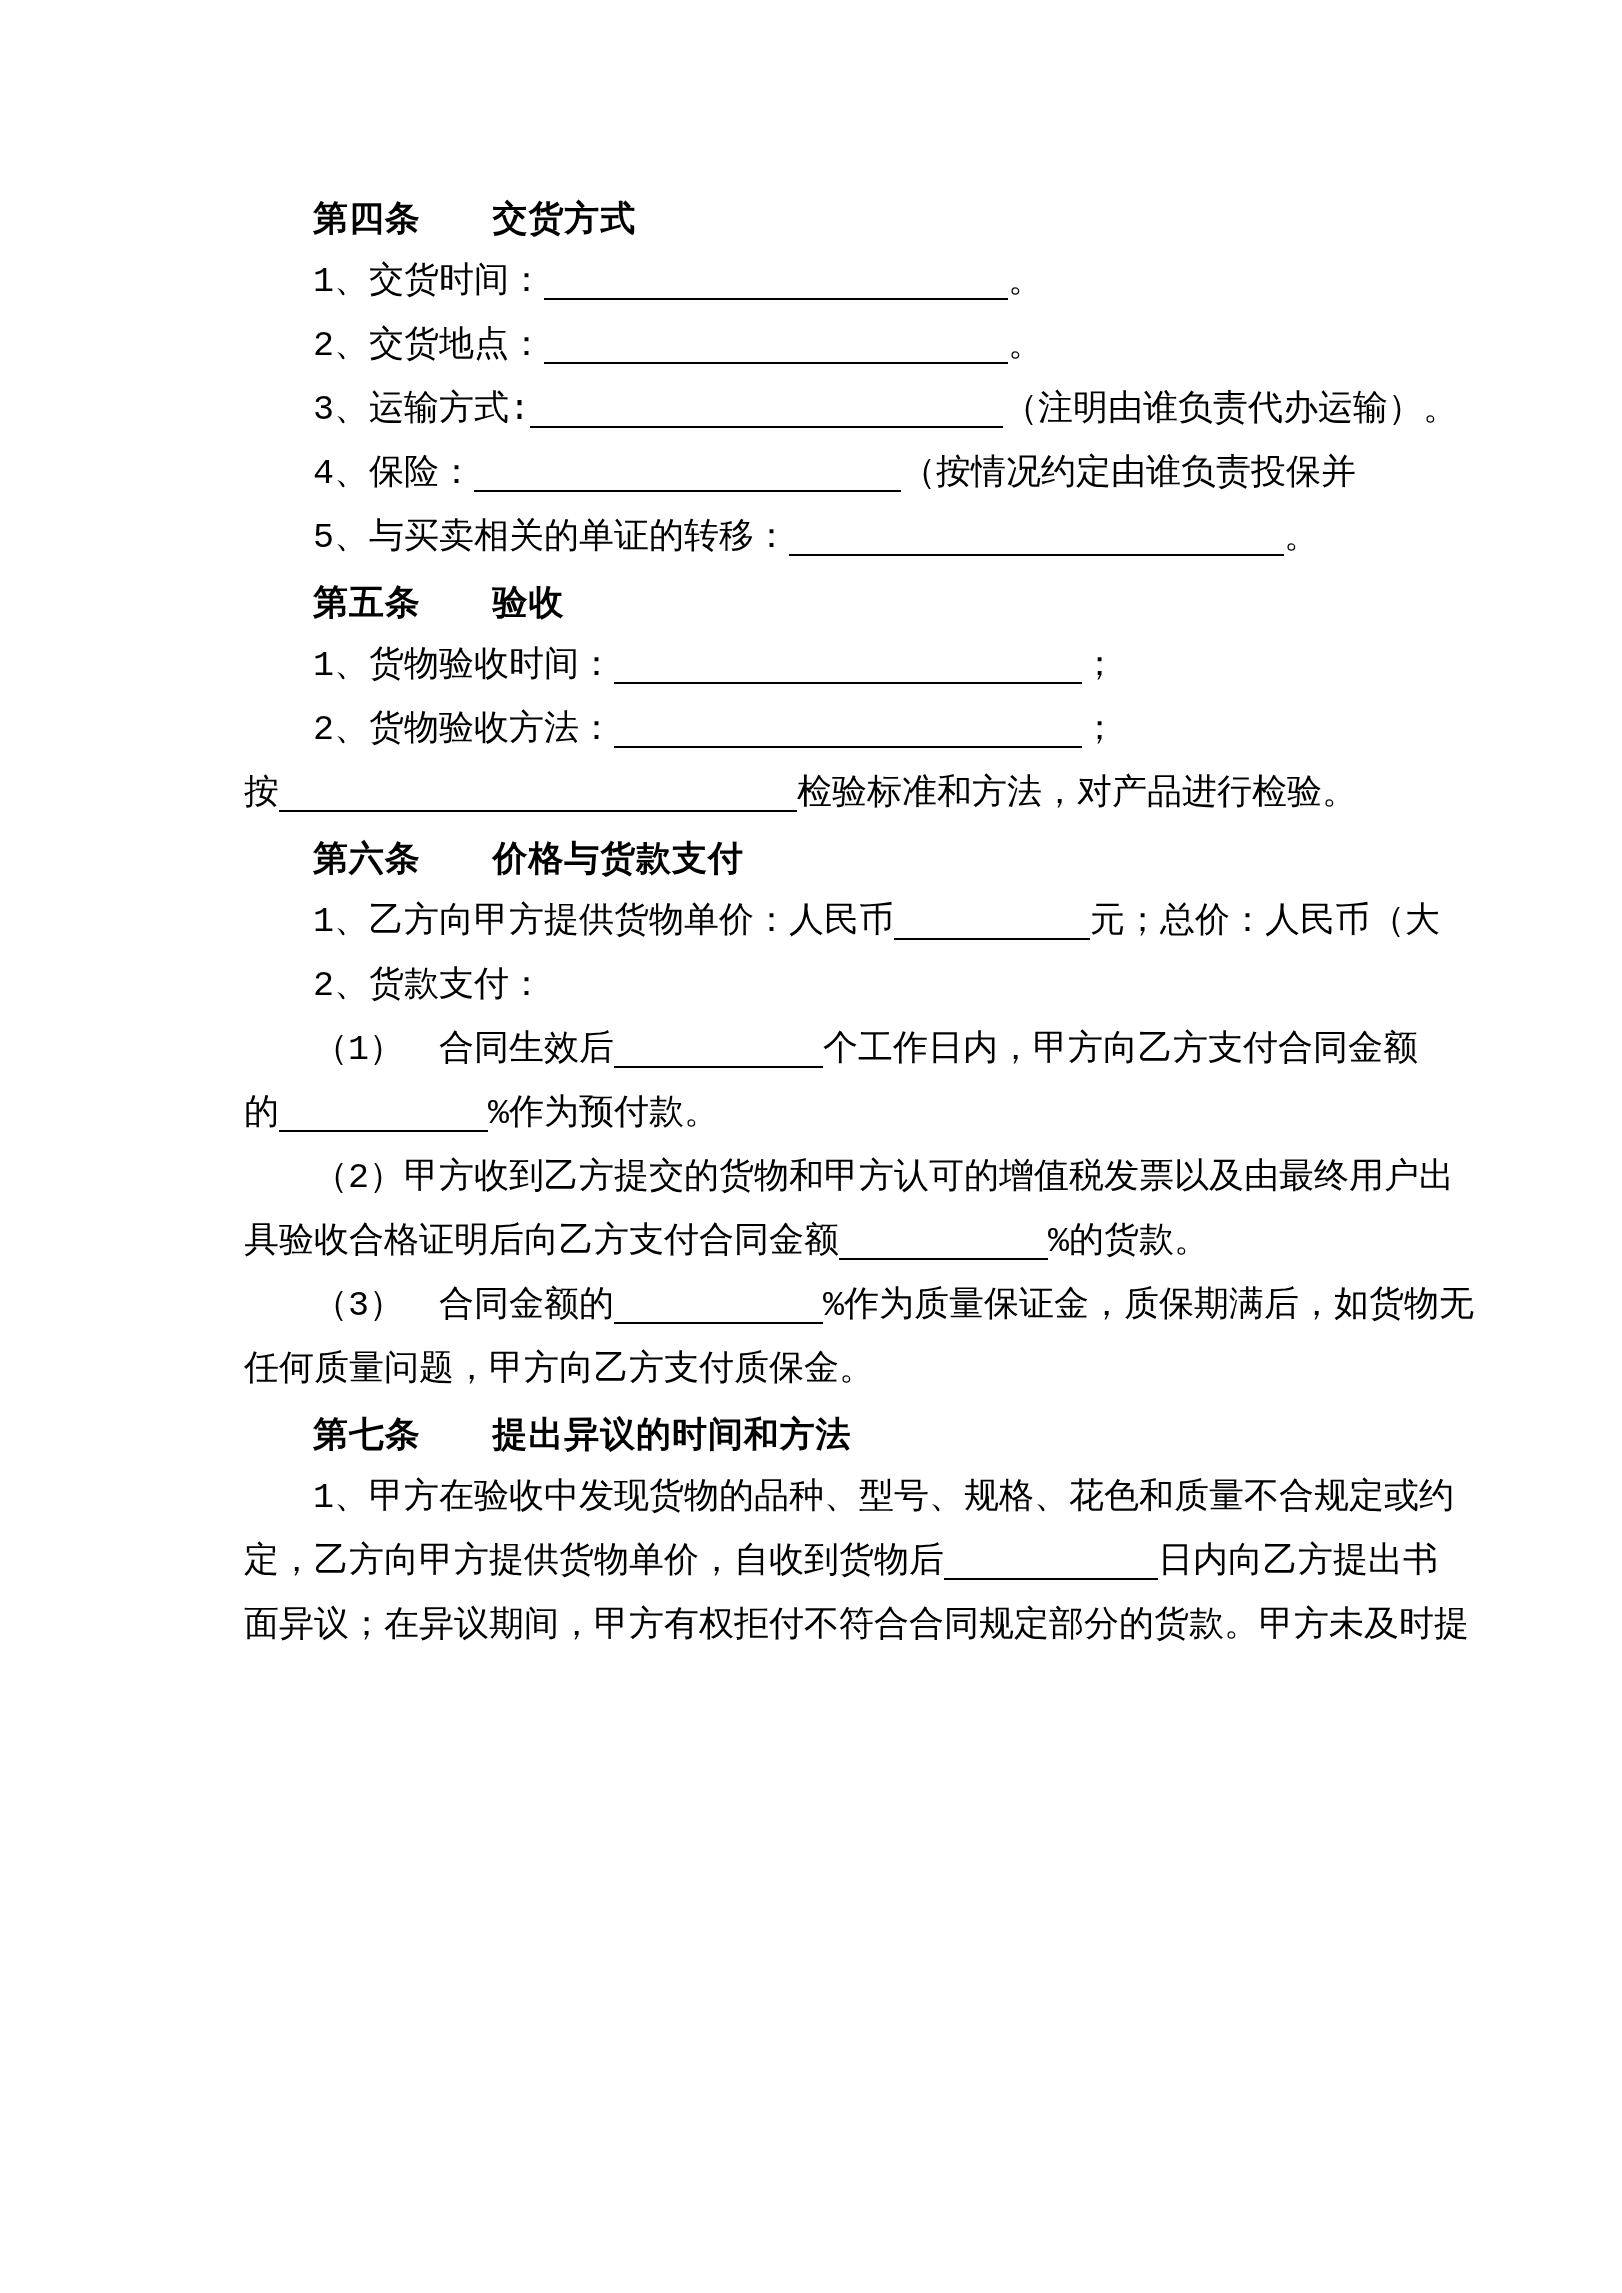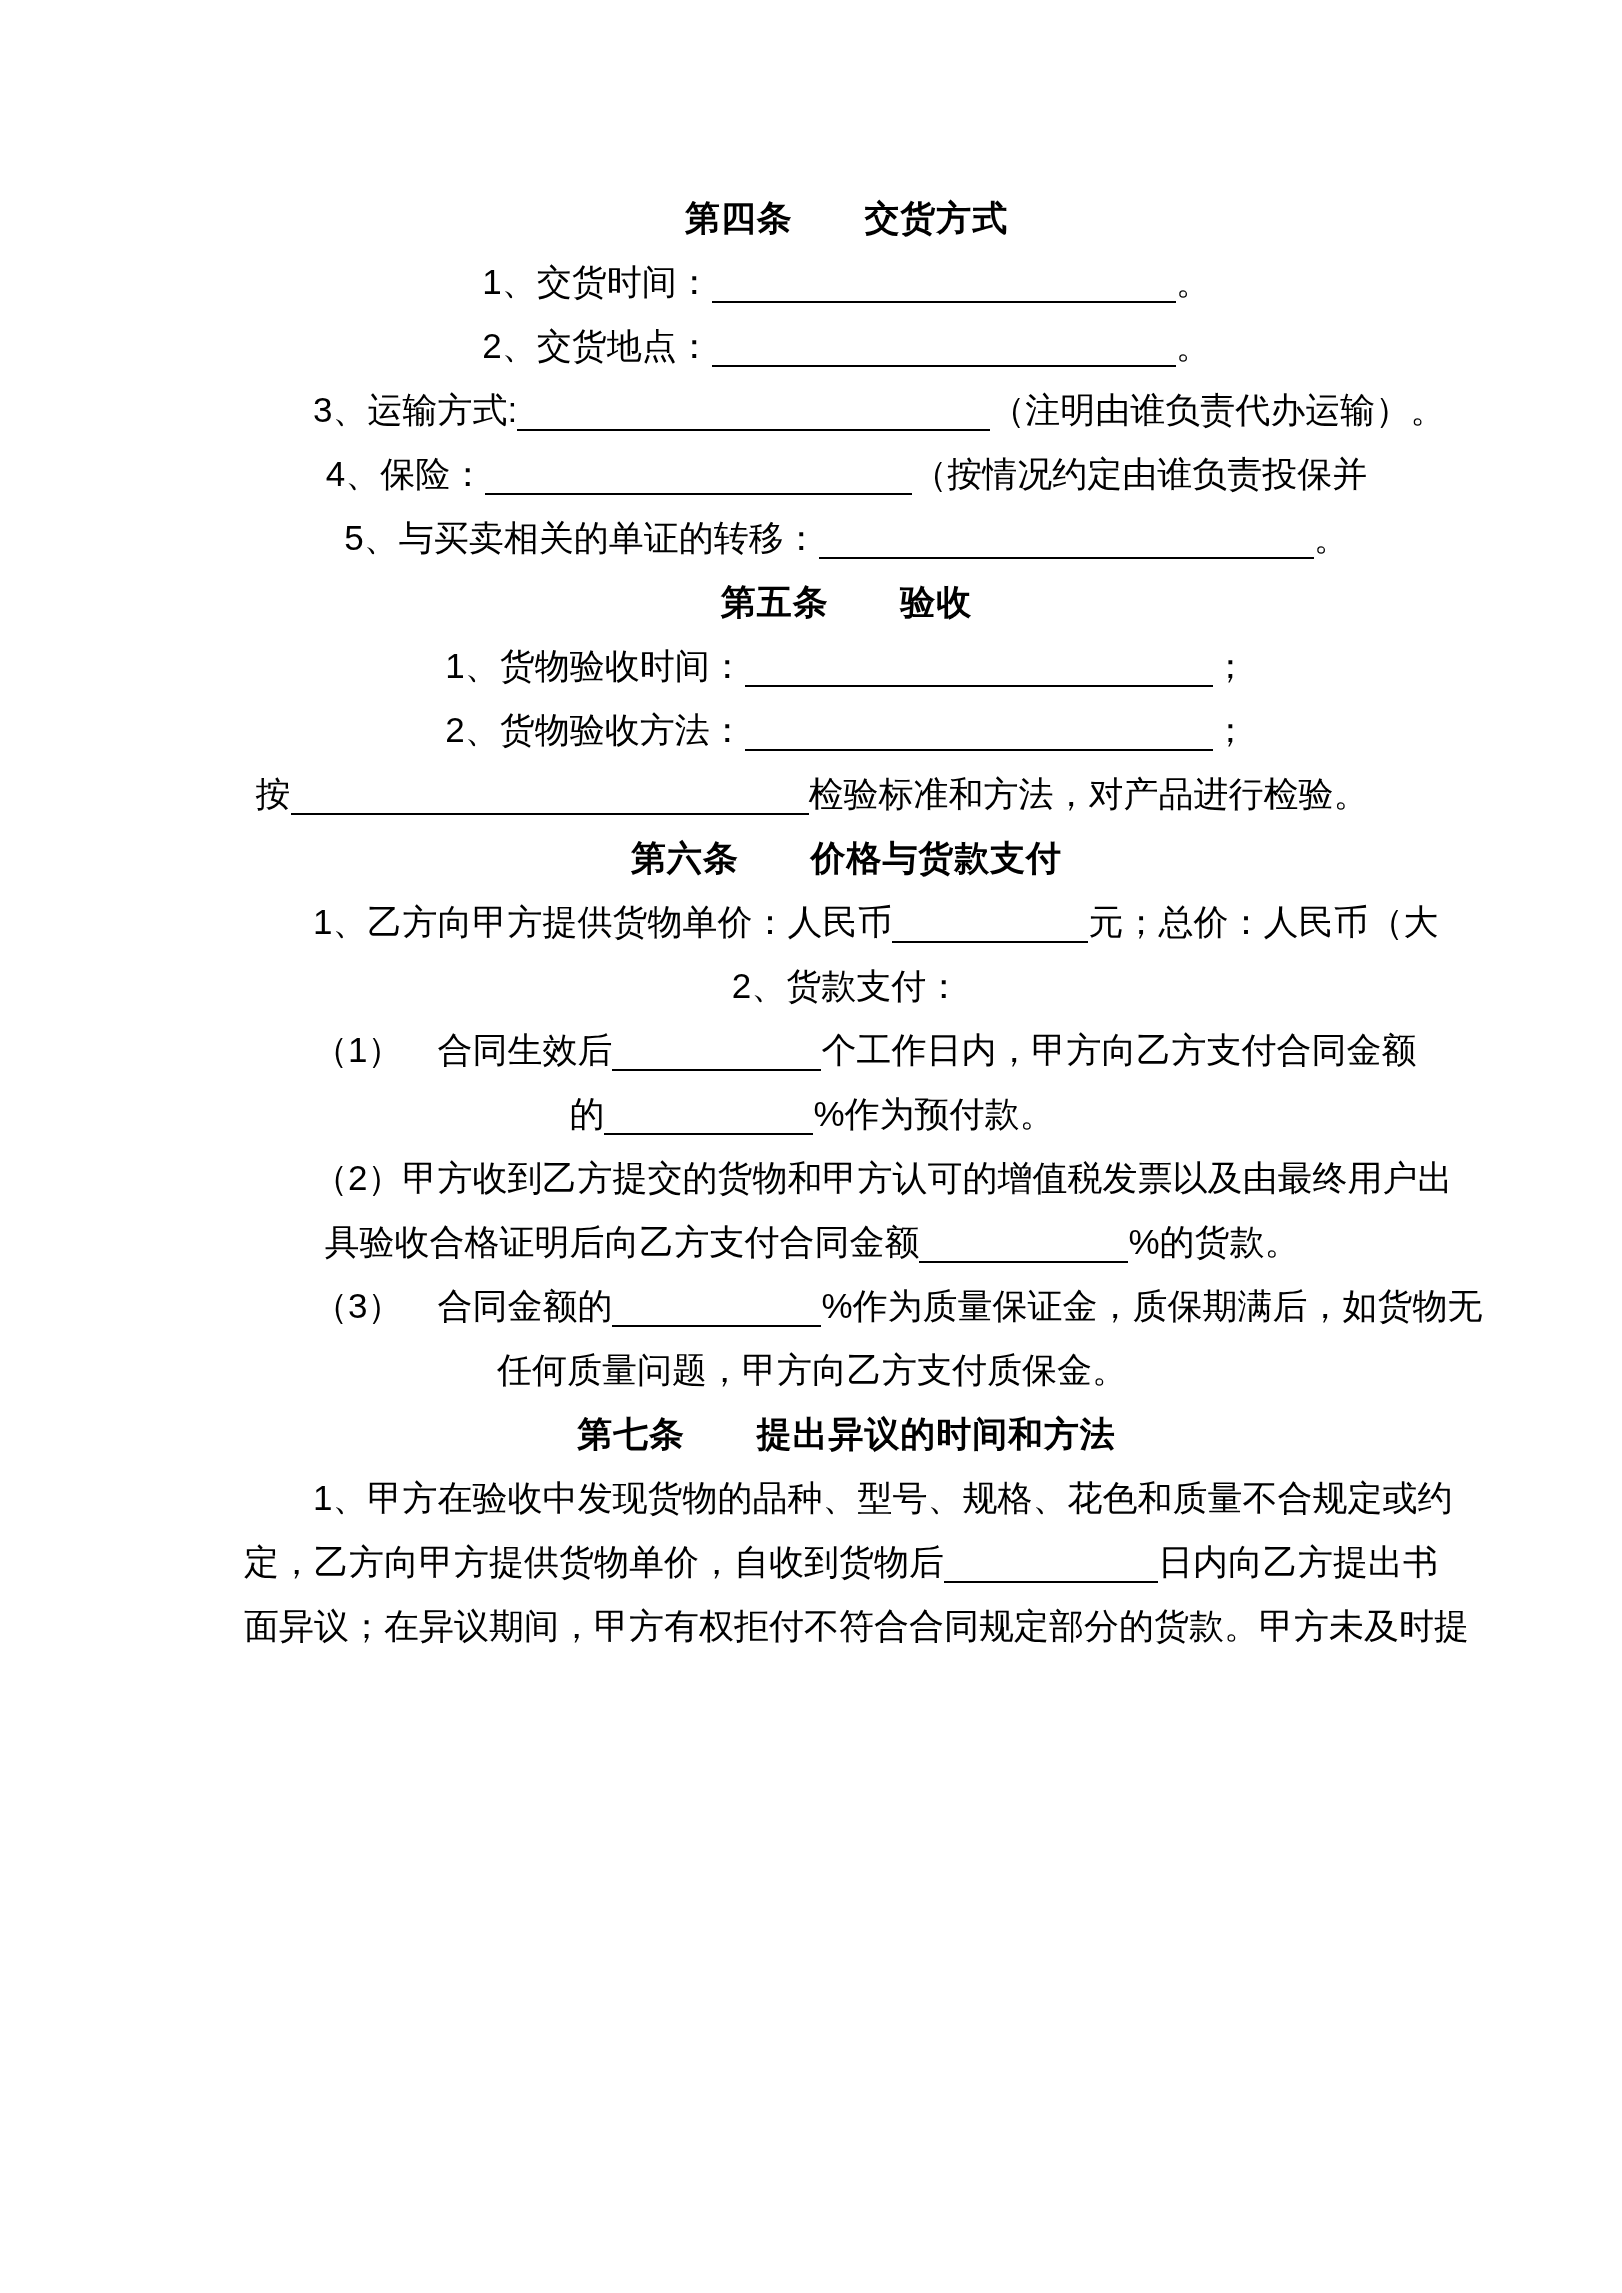--- a/index.html
+++ b/index.html
@@ -2,31 +2,30 @@
 <html style="font-size:14.5px"><head>
 <meta charset="utf-8">
 <style>
   html,body{margin:0;padding:0;background:#e8e8e8;}
   .page{
     position:relative;
     width:1623px;height:2294px;
     margin:0 auto;
     background:#ffffff;
     overflow:hidden;
-    text-align:center;
   }
   .content{
     position:absolute;
     left:244px;top:186px;
     width:1136px;
   }
   .line{
     height:64px;
     line-height:64px;
-    font-family:Liberation Sans, sans-serif;
+    font-family:Liberation Mono, monospace;
     font-size:35px;
     color:#000000;
     white-space:nowrap;
   }
   .line.indent{padding-left:69px;}
   .line.bold{
     font-weight:700;
     font-family:"DejaVu Sans","Liberation Sans",sans-serif;
     letter-spacing:0.9px;
   }

